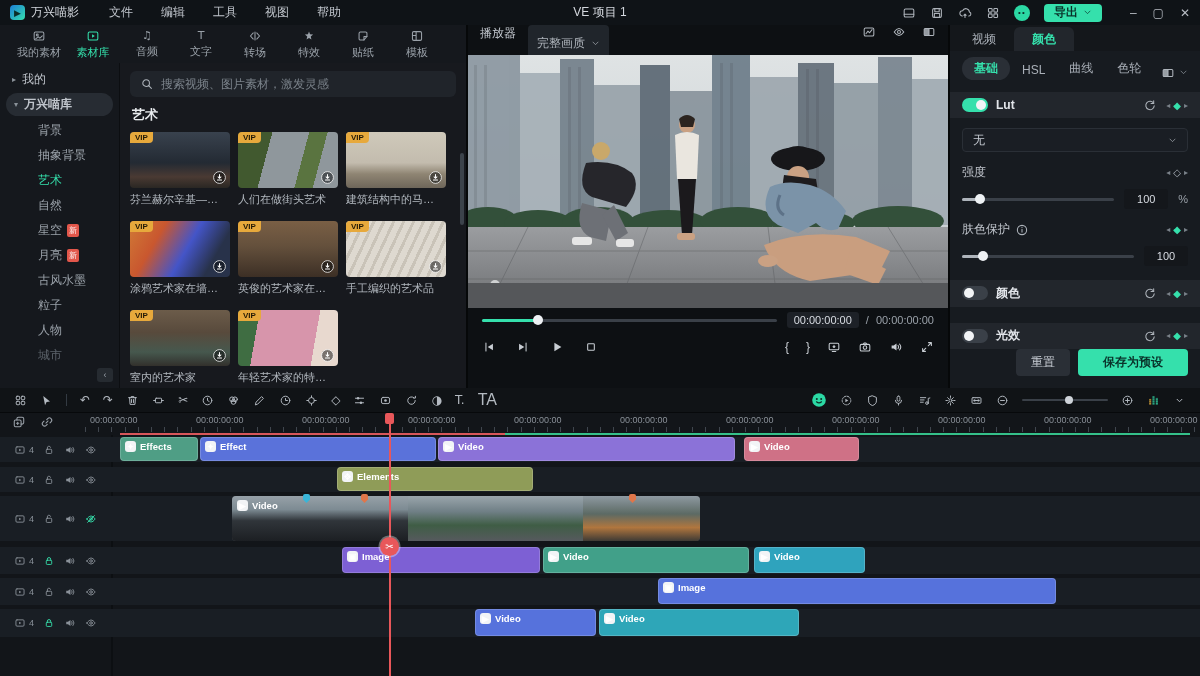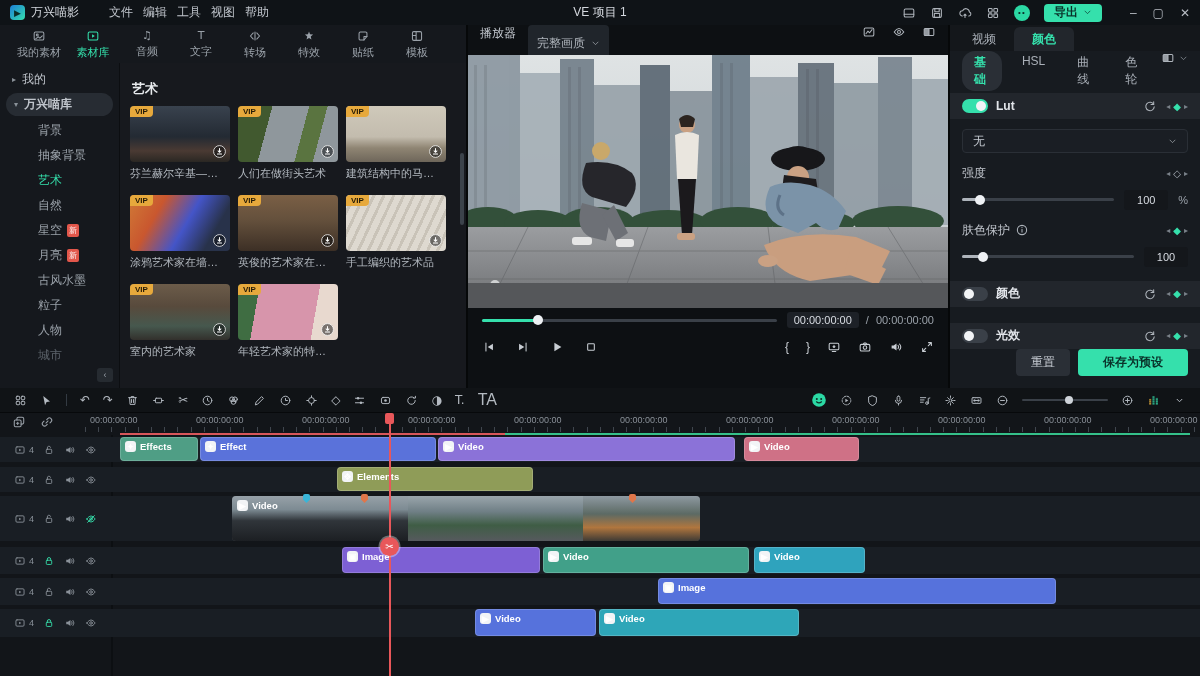--- a/index.html
+++ b/index.html
@@ -5,21 +5,21 @@
 *{box-sizing:border-box;margin:0;padding:0;user-select:none}
 body{background:#000;font-family:"Liberation Sans","DejaVu Sans",sans-serif;color:#c6cbd2}
 #root{position:relative;width:1200px;height:676px;background:#060809;overflow:hidden;font-size:12px}
 .g{font-family:"DejaVu Sans",sans-serif}
 .ic{display:inline-flex;align-items:center;justify-content:center;color:#aeb4bb}
 .ic svg{width:14px;height:14px}
 
 #titlebar{position:absolute;left:0;top:0;width:1200px;height:25px;background:#0f1317;display:flex;align-items:center;padding:0 10px;z-index:5}
 #logo{width:15px;height:15px;border-radius:4px;background:linear-gradient(135deg,#1d7fd8,#35e0ac);display:flex;align-items:center;justify-content:center;color:#0b2e28;font-size:9px;margin-right:6px}
 #logo-text{font-size:12px;color:#d4d8de;margin-right:30px}
-#menus{display:flex;gap:10px}
+#menus{display:flex;gap:28px}
 #menus span{color:#c0c5cc;cursor:default}
 #proj-title{position:absolute;left:50%;transform:translateX(-50%);color:#d4d8de}
 #tb-right{margin-left:auto;display:flex;align-items:center;gap:14px}
 #avatar{width:16px;height:16px;border-radius:50%;background:#2bd9a4;color:#0b2e28;font-size:8px;display:flex;align-items:center;justify-content:center;letter-spacing:1px}
 #export-btn{background:#35e0ac;color:#093129;border-radius:4px;height:18px;padding:0 10px;display:flex;align-items:center;gap:5px;font-weight:bold;font-size:12px}
 #export-btn .ic{color:#093129}#export-btn svg{width:9px;height:9px}
 .winctl{display:flex;gap:16px;margin-left:14px;color:#b8bdc4}
 
 #main{position:absolute;top:25px;left:0;width:1200px;height:363px;display:flex;gap:2px}
 #left-panel{width:466px;background:#15181d;display:flex;flex-direction:column}
@@ -77,21 +77,21 @@
 #timecode{margin-left:auto;display:flex;align-items:center;gap:7px;font-size:11px;color:#9aa1a9}
 #tc-cur{background:#1d2127;border-radius:3px;padding:2px 7px;color:#d8dce2}
 #transport{height:30px;display:flex;align-items:center;padding:0 14px;gap:20px}
 #transport .ic{color:#c8cdd3}
 #tr-right{margin-left:auto;display:flex;gap:17px;align-items:center}
 .brace{color:#c8cdd3;font-size:12px}
 
 #cp-tabs{height:28px;display:flex;align-items:flex-end;background:#14171b;padding-left:4px}
 .cptab{height:24px;padding:0 18px;display:flex;align-items:center;color:#aab0b8;cursor:pointer}
 .cptab.active{background:#22262c;border-radius:6px 6px 0 0;color:#35e0ac;font-weight:bold}
-#cp-subtabs{height:30px;display:flex;align-items:flex-start;gap:8px;padding:0 12px;background:#171b20}
+#cp-subtabs{height:30px;display:flex;align-items:flex-end;gap:0;padding:0 12px;background:#171b20}
 .subtab{padding:3px 12px;border-radius:13px;color:#aab0b8;cursor:pointer}
 .subtab.active{background:#2a2f36;color:#35e0ac;font-weight:bold}
 #cmp-wrap{margin-left:auto;display:flex;align-items:center;gap:4px;color:#35e0ac}
 #cmp-wrap .caret{color:#9aa1a9}#cmp-wrap .caret svg{width:9px;height:9px}
 .secrow{height:28px;background:#22262c;display:flex;align-items:center;gap:8px;padding:0 12px;margin-top:12px}
 .secrow .lbl{font-weight:bold;color:#e2e5ea}
 .secctl{margin-left:auto;display:flex;align-items:center;gap:9px}
 .toggle{width:26px;height:14px;border-radius:7px;position:relative;cursor:pointer}
 .toggle.on{background:#35e0ac}.toggle.off{background:#3a4048}
 .toggle .knob{position:absolute;top:2px;width:10px;height:10px;border-radius:50%;background:#f2f4f6}
@@ -325,20 +325,29 @@
               <div class="sitem">
                 <span>人物</span>
               </div>
               <div class="sitem dim">
                 <span>城市</span>
               </div>
             </div>
           <div id="sb-collapse">‹</div>
         </aside>
         <div id="lib-content">
+          <div id="searchbar">
+            <span class="ic">
+                <svg viewBox="0 0 16 16" fill="none" stroke="currentColor" stroke-width="1.2" stroke-linecap="round" stroke-linejoin="round">
+                  <circle cx="7" cy="7" r="3.8"></circle>
+                  <path d="M9.9 9.9L13 13"></path>
+                </svg>
+              </span>
+            <input placeholder="搜索视频、图片素材，激发灵感" style="">
+          </div>
           <div id="sect-title">艺术</div>
           <div id="grid">
               <div class="gitem">
                 <div class="gthumb th-t2">
                   <span class="vip">VIP</span>
                   <span class="dl"><svg viewBox="0 0 16 16">
                       <circle cx="8" cy="8" r="6.3" fill="rgba(10,12,14,.5)" stroke="rgba(255,255,255,.8)" stroke-width="1"></circle>
                       <path d="M8 4.8v4M6.5 7.4L8 8.9l1.5-1.5M5.8 10.6h4.4" stroke="#fff" stroke-width="1.1" fill="none" stroke-linecap="round"></path>
                     </svg></span>
                 </div>

